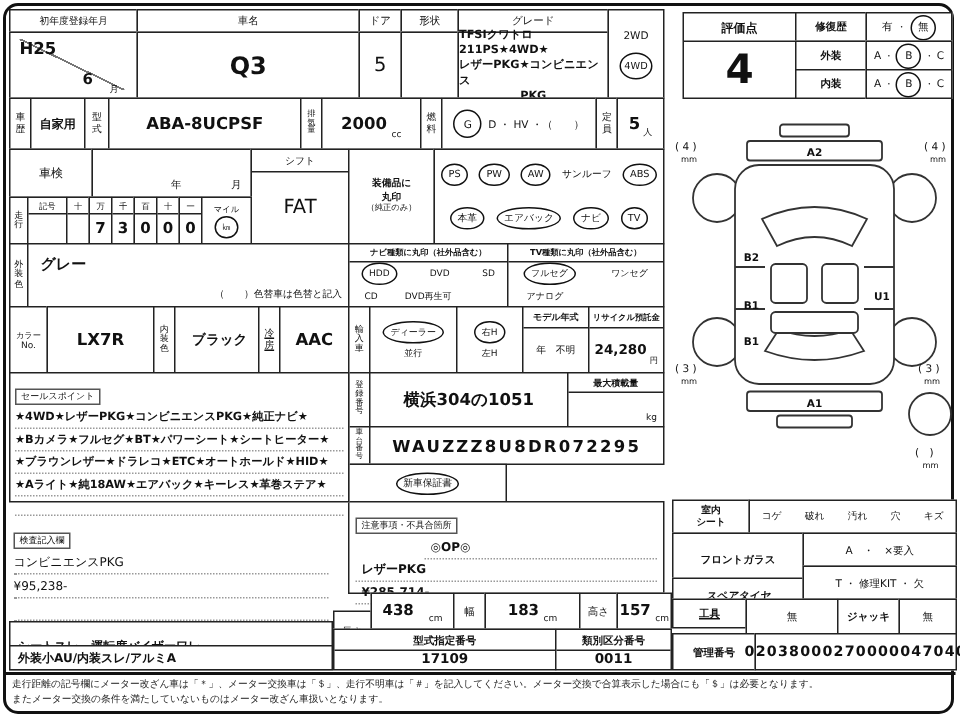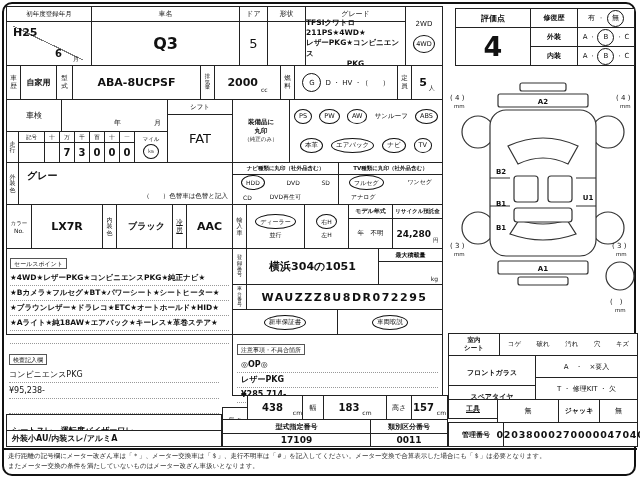--- a/index.html
+++ b/index.html
@@ -208,27 +208,24 @@
     <div class="ctr fs6 b" style="height:12px;border-bottom:1px solid #222;">最大積載量</div>
     <span class="nb fs6" style="right:4px;bottom:2px;">kg</span>
   </div>
 
   <div class="c vlab" style="left:232px;top:284px;width:15px;height:26px;font-size:5px;">車台番号</div>
   <div class="c ctr b" style="left:246px;top:284px;width:197px;height:26px;font-size:11px;letter-spacing:1.5px;">WAUZZZ8U8DR072295</div>
 
   <div class="c ctr" style="left:232px;top:309px;width:106px;height:26px;">
     <span class="oval fs65">新車保証書</span>
   </div>
-  <div class="c ctr" style="left:337px;top:309px;width:106px;height:26px;">
-    <span class="oval fs65">車両取説</span>
-  </div>
 
   <div class="c" style="left:232px;top:334px;width:211px;height:62px;padding:2px 4px;">
     <span class="tab">注意事項・不具合箇所</span>
-    <div class="dot fs8 b" style="margin-top:2px;padding:0 4px;line-height:14px;">◎OP◎</div>
+    <div class="dot fs8 b" style="margin-top:2px;padding:0 4px;line-height:14px;margin-left:46px;">◎OP◎</div>
     <div class="dot fs8 b" style="padding:0 4px;line-height:14px;">レザーPKG</div>
     <div class="dot fs8 b" style="padding:0 4px;line-height:14px;">¥285,714-</div>
   </div>
 
   <div class="c" style="left:6px;top:248px;width:227px;height:87px;padding:2px 3px;">
     <span class="tab">セールスポイント</span>
     <div class="dot b" style="font-size:7.5px;line-height:14px;margin-top:1px;">★4WD★レザーPKG★コンビニエンスPKG★純正ナビ★</div>
     <div class="dot b" style="font-size:7.5px;line-height:14px;">★Bカメラ★フルセグ★BT★パワーシート★シートヒーター★</div>
     <div class="dot b" style="font-size:7.5px;line-height:14px;">★ブラウンレザー★ドラレコ★ETC★オートホールド★HID★</div>
     <div class="dot b" style="font-size:7.5px;line-height:14px;">★Aライト★純18AW★エアバック★キーレス★革巻ステア★</div>
@@ -240,21 +237,21 @@
     <div class="dot fs8" style="line-height:15px;margin-top:1px;">コンビニエンスPKG</div>
     <div class="dot fs8" style="line-height:15px;">¥95,238-</div>
     <div class="dot" style="height:14px;"></div>
     <div class="dot" style="height:14px;"></div>
   </div>
 
   <div class="c" style="left:6px;top:414px;width:216px;height:33px;display:flex;align-items:center;padding:0 5px;font-size:8px;font-weight:600;">シートスレ　運転席バイザーワレ</div>
   <div class="c" style="left:6px;top:430px;width:216px;height:17px;display:flex;align-items:center;padding:0 5px;font-size:8px;font-weight:600;">外装小AU/内装スレ/アルミA</div>
 
   <div class="c ctr fs7" style="left:222px;top:407px;width:26px;height:28px;">長さ</div>
-  <div class="c ctr" style="left:247px;top:395px;width:56px;height:25px;gap:10px;justify-content:flex-end;">
+  <div class="c ctr" style="left:247px;top:395px;width:56px;height:25px;gap:10px;">
     <span class="fs10 b">438</span>
     <span class="fs6" style="align-self:flex-end;margin-bottom:3px;">cm</span>
   </div>
   <div class="c ctr fs7" style="left:302px;top:395px;width:22px;height:25px;">幅</div>
   <div class="c ctr" style="left:323px;top:395px;width:64px;height:25px;gap:3px;">
     <span class="fs10 b">183</span>
     <span class="fs6" style="align-self:flex-end;margin-bottom:3px;">cm</span>
   </div>
   <div class="c ctr fs7" style="left:386px;top:395px;width:26px;height:25px;">高さ</div>
   <div class="c ctr" style="left:411px;top:395px;width:37px;height:25px;gap:3px;">
@@ -345,21 +342,21 @@
   </div>
   <div class="c ctr" style="left:499px;top:333px;width:139px;height:23px;justify-content:space-around;">
     <span class="fs65">コゲ</span>
     <span class="fs65">破れ</span>
     <span class="fs65">汚れ</span>
     <span class="fs65">穴</span>
     <span class="fs65">キズ</span>
   </div>
   <div class="c ctr fs7 b" style="left:448px;top:355px;width:88px;height:35px;">フロントガラス</div>
   <div class="c ctr fs7" style="left:535px;top:355px;width:103px;height:23px;">A　・　×要入</div>
-  <div class="c ctr fs7 b" style="left:448px;top:385px;width:88px;height:23px;">スペアタイヤ</div>
+  <div class="c ctr fs7 b" style="left:448px;top:385px;width:88px;height:23px;font-style:italic;">スペアタイヤ</div>
   <div class="c ctr fs7" style="left:535px;top:377px;width:103px;height:23px;">T ・ 修理KIT ・ 欠</div>
   <div class="c ctr fs7 b" style="left:448px;top:399px;width:50px;height:20px;text-decoration:underline;">工具</div>
   <div class="c ctr fs7" style="left:497px;top:399px;width:62px;height:24px;">無</div>
   <div class="c ctr fs7 b" style="left:558px;top:399px;width:42px;height:24px;">ジャッキ</div>
   <div class="c ctr fs7" style="left:599px;top:399px;width:39px;height:24px;">無</div>
   <div class="c ctr fs7 b" style="left:448px;top:422px;width:56px;height:25px;">管理番号</div>
   <div class="c ctr b" style="left:503px;top:422px;width:135px;height:25px;font-size:9.5px;letter-spacing:0.8px;">02038000270000047040</div>
 
   <div class="hline" style="left:3px;top:448px;width:634px;"></div>
   <div class="nb" style="left:8px;top:452px;width:626px;font-size:6.5px;line-height:1.5;color:#222;">

